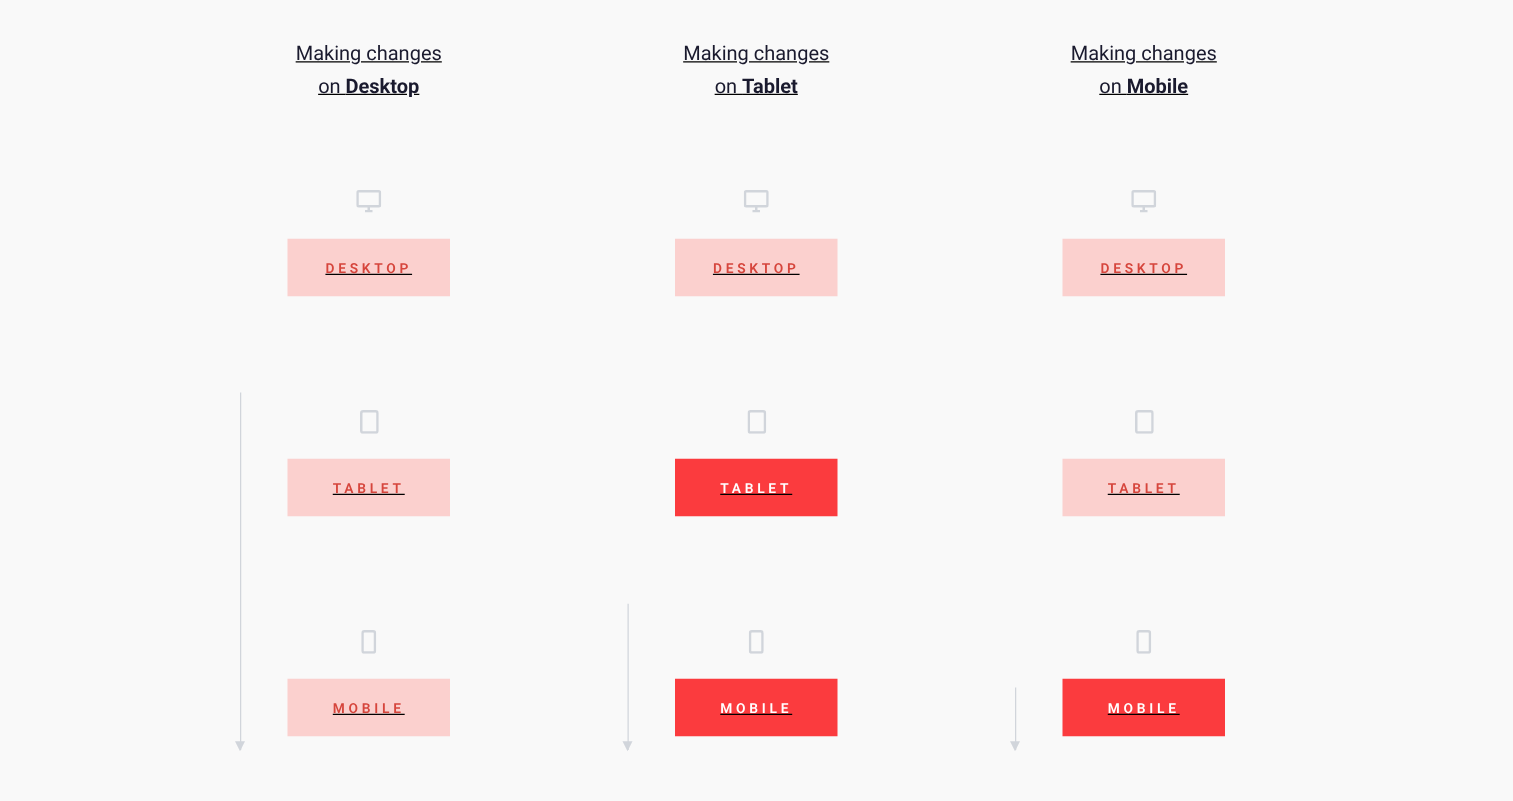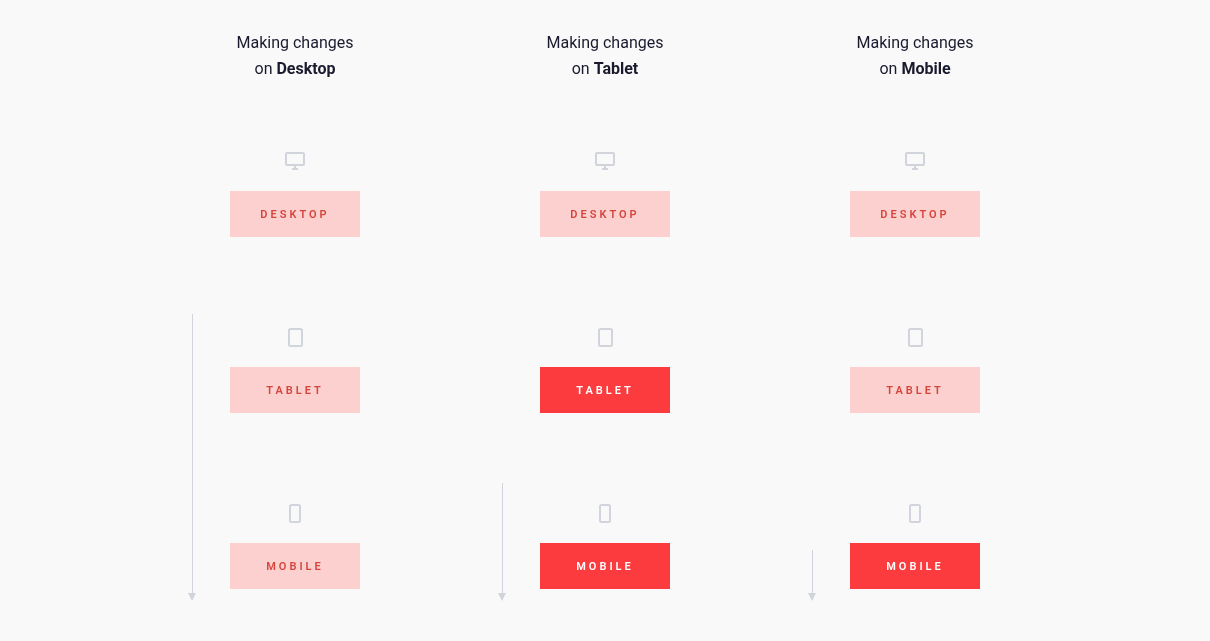--- a/index.html
+++ b/index.html
@@ -17,20 +17,21 @@
     .container {
       display: flex;
       justify-content: center;
       gap: 180px;
     }
     .column {
       display: flex;
       flex-direction: column;
       align-items: center;
       position: relative;
+      text-decoration: underline;
     }
     .heading {
       text-align: center;
       font-size: 16px;
       color: #1a1a2e;
       line-height: 1.6;
       margin-bottom: 70px;
     }
     .heading .line1 {
       font-weight: 400;

